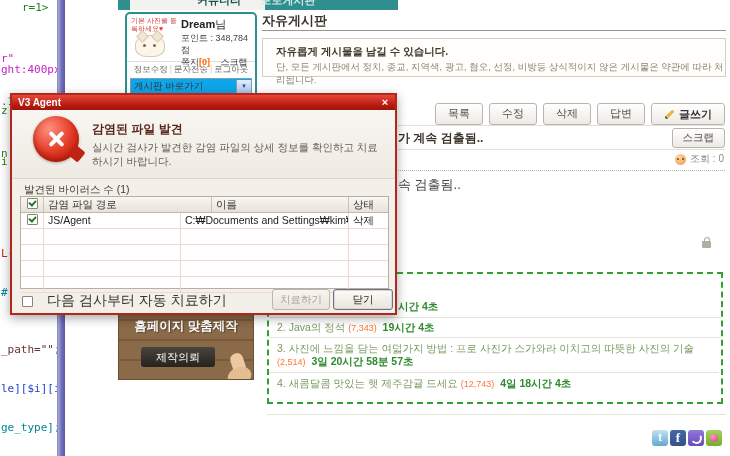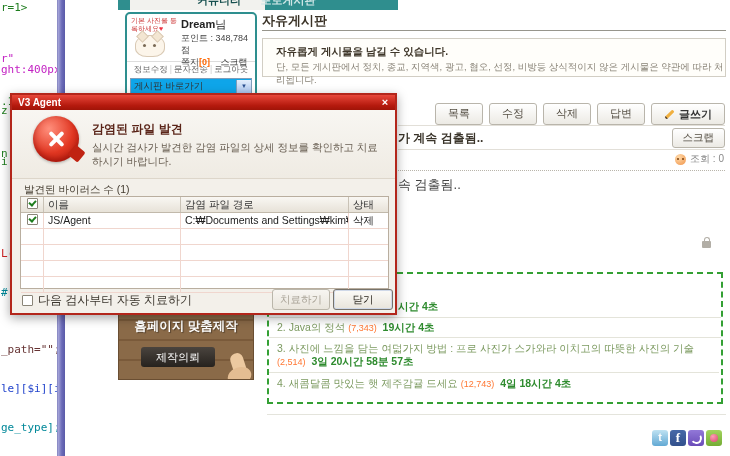--- a/index.html
+++ b/index.html
@@ -148,34 +148,34 @@
         overflow:hidden;white-space:nowrap;}
   .td .cell{border-right:1px solid #f0d6ce;border-bottom:1px solid #f0d6ce;color:#222;}
   .c0{width:14px;flex:none;text-align:center;padding:0 4px;}
   .c1{width:128px;flex:none;}
   .c2{width:159px;flex:none;}
   .c3{flex:1;border-right:none!important;}
   .chk{display:inline-block;width:9px;height:9px;background:#fff;border:1px solid #8a8578;
        border-radius:1px;position:relative;vertical-align:-1px;}
   .chk.on::after{content:"";position:absolute;left:1.5px;top:1px;width:5px;height:3px;
        border-left:2px solid #1e7d1e;border-bottom:2px solid #1e7d1e;transform:rotate(-48deg);}
-  .dlg-footer-chk{position:absolute;left:10px;top:197px;font-size:12px;color:#3a342c;
-       display:flex;align-items:center;gap:5px;}
+  .dlg-footer-chk{position:absolute;left:10px;top:197px;font-size:14px;color:#3a342c;
+       display:flex;align-items:center;gap:14px;}
   .dlg-btn{position:absolute;top:194px;height:19px;border-radius:3px;font-size:10.5px;text-align:center;line-height:18px;}
   .btn-clean{left:260px;width:56px;background:linear-gradient(#f7f5f1,#e9e5dc);
        border:1px solid #bab6aa;color:#a8a296;}
   .btn-close{left:321px;width:58px;background:linear-gradient(#fcfbf8,#e8e4db);
        border:1px solid #76726a;color:#2a261e;box-shadow:inset 0 0 0 1px #cfd8e8;}
 </style>
 </head>
 <body>
 
 <div class="page">
 
-  <span class="code-frag mono c-green" style="top:1px;">r=1&gt;</span>
+  <span class="code-frag mono c-green" style="top:1px;padding-left:21px;">r=1&gt;</span>
   <span class="code-frag mono c-mag" style="top:52px;">r"</span>
   <span class="code-frag mono c-mag" style="top:63px;">ght:400px</span>
 
   <span class="code-frag mono c-green" style="top:95px;">.1</span>
   <span class="code-frag mono c-green" style="top:104px;">z</span>
   <span class="code-frag mono c-green" style="top:147px;">n</span>
   <span class="code-frag mono c-green" style="top:155px;">i.</span>
   <span class="code-frag mono c-red" style="top:247px;">L(</span>
   <span class="code-frag mono c-teal" style="top:286px;">#</span>
 
@@ -311,22 +311,22 @@
           <span class="xbar b"></span>
       </div>
       <div class="dlg-title">감염된 파일 발견</div>
       <div class="dlg-desc">실시간 검사가 발견한 감염 파일의 상세 정보를 확인하고 치료하시기 바랍니다.</div>
     </div>
     <div class="dlg-count">발견된 바이러스 수 (1)</div>
 
     <div class="dlg-table">
       <div class="tr th">
         <div class="cell c0"><span class="chk on"></span></div>
+        <div class="cell c2">감염 파일 경로</div>
         <div class="cell c1">이름</div>
-        <div class="cell c2">감염 파일 경로</div>
         <div class="cell c3">상태</div>
       </div>
       <div class="tr td">
         <div class="cell c0"><span class="chk on"></span></div>
         <div class="cell c1">JS/Agent</div>
         <div class="cell c2">C:₩Documents and Settings₩kim₩Loc...</div>
         <div class="cell c3">삭제</div>
       </div>
       <div class="tr td">
         <div class="cell c0"></div>

